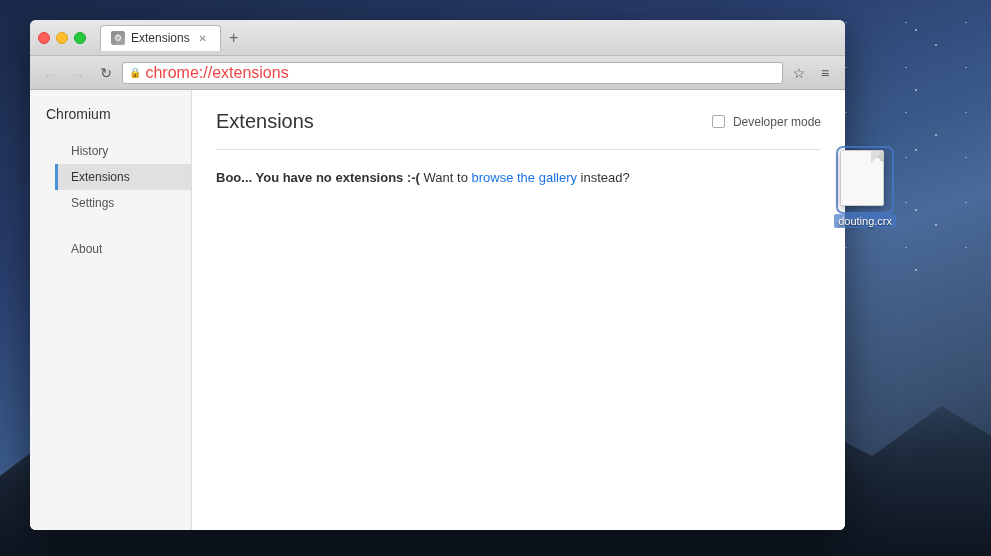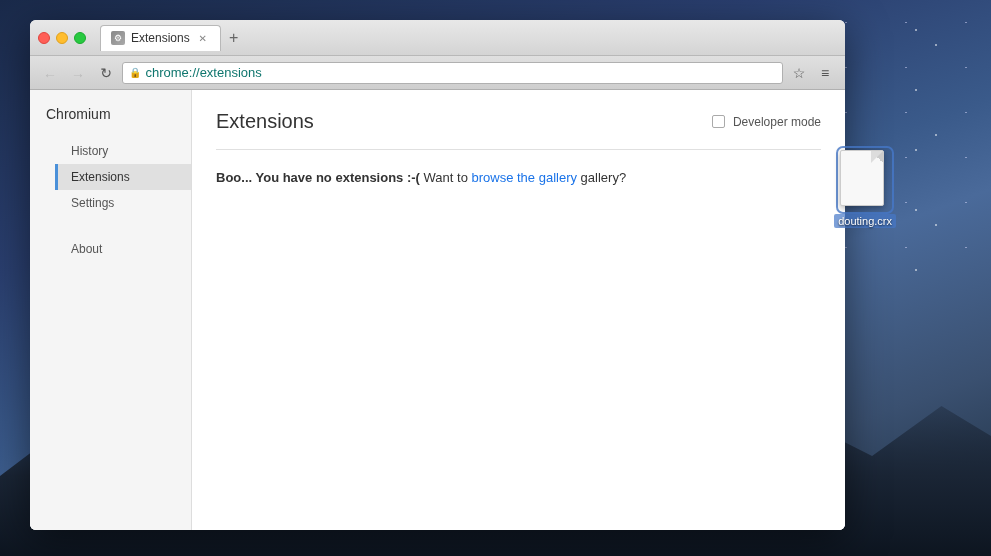--- a/index.html
+++ b/index.html
@@ -179,22 +179,22 @@
       padding: 0 6px;
       gap: 4px;
     }
 
     .address-icon {
       color: #888;
       font-size: 10px;
     }
 
     .address-text {
-      font-size: 13px;
-      color: #0f766e;
+      font-size: 16px;
+      color: #ef4444;
       flex: 1;
     }
 
     .nav-actions {
       display: flex;
       gap: 2px;
     }
 
     
     .content-area {
@@ -455,21 +455,21 @@
       <div class="page-header">
         <h1 class="page-title">Extensions</h1>
         <div class="developer-mode">
           <div class="checkbox"></div>
           <label>Developer mode</label>
         </div>
       </div>
 
       <div class="empty-message">
         <span>
-          <strong>Boo... You have no extensions :-(</strong><span>  Want to </span><a href="#" class="gallery-link">browse the gallery</a><span> gallery?</span>
+          <strong>Boo... You have no extensions :-(</strong><span>  Want to </span><a href="#" class="gallery-link">browse the gallery</a><span> instead?</span>
         </span>
       </div>
     </div>
 
   </div>
 </div>
 
 <div class="desktop-file">
   <div class="file-icon file-icon-selected">
     <div class="file-icon-body">

